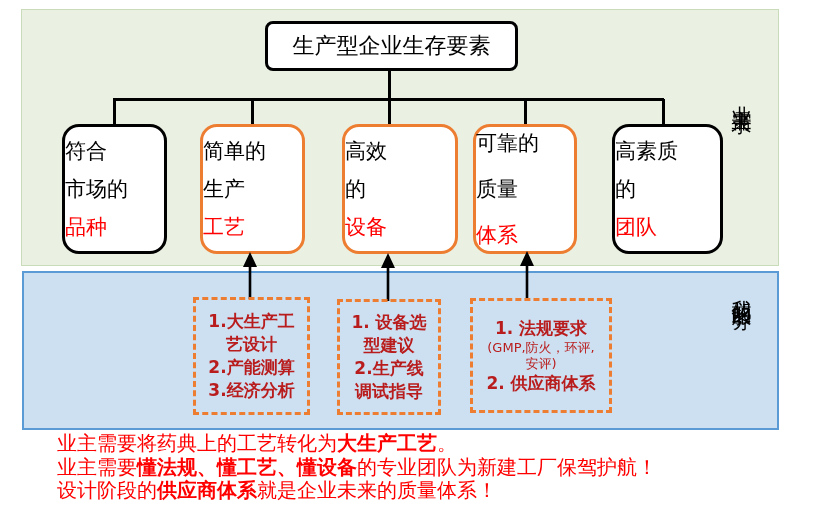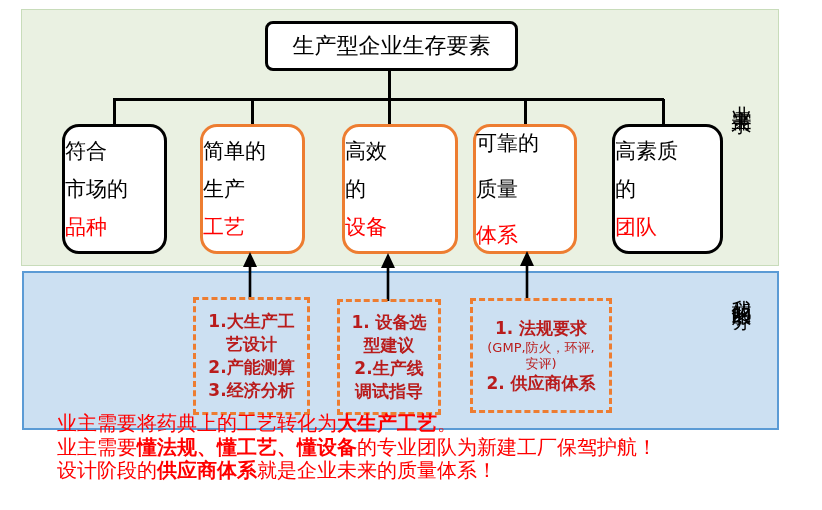--- a/index.html
+++ b/index.html
@@ -27,21 +27,21 @@
   .need-box.orange{border-color:#ED7D31;}
   .need-box .kw{color:#FF0000;}
 
   .svc-box{position:absolute;box-sizing:border-box;border:3px dashed #ED7D31;background:transparent;
            display:flex;flex-direction:column;justify-content:center;align-items:center;
            font-size:17px;font-weight:bold;color:#b91c1c;text-align:right;line-height:23px;}
   .svc-box .sm{font-size:13px;font-weight:normal;line-height:16px;}
 
   .arrow{position:absolute;width:16px;}
 
-  .footer{position:absolute;left:57px;top:412px;width:740px;color:#FF0000;
+  .footer{position:absolute;left:57px;top:432px;width:740px;color:#FF0000;
           font-size:20px;line-height:23.5px;white-space:nowrap;}
   .footer b{font-weight:bold;}
 </style>
 </head>
 <body>
 
 <div class="stage">
 
   <div class="panel needs"></div>
   <div class="panel services"></div>

